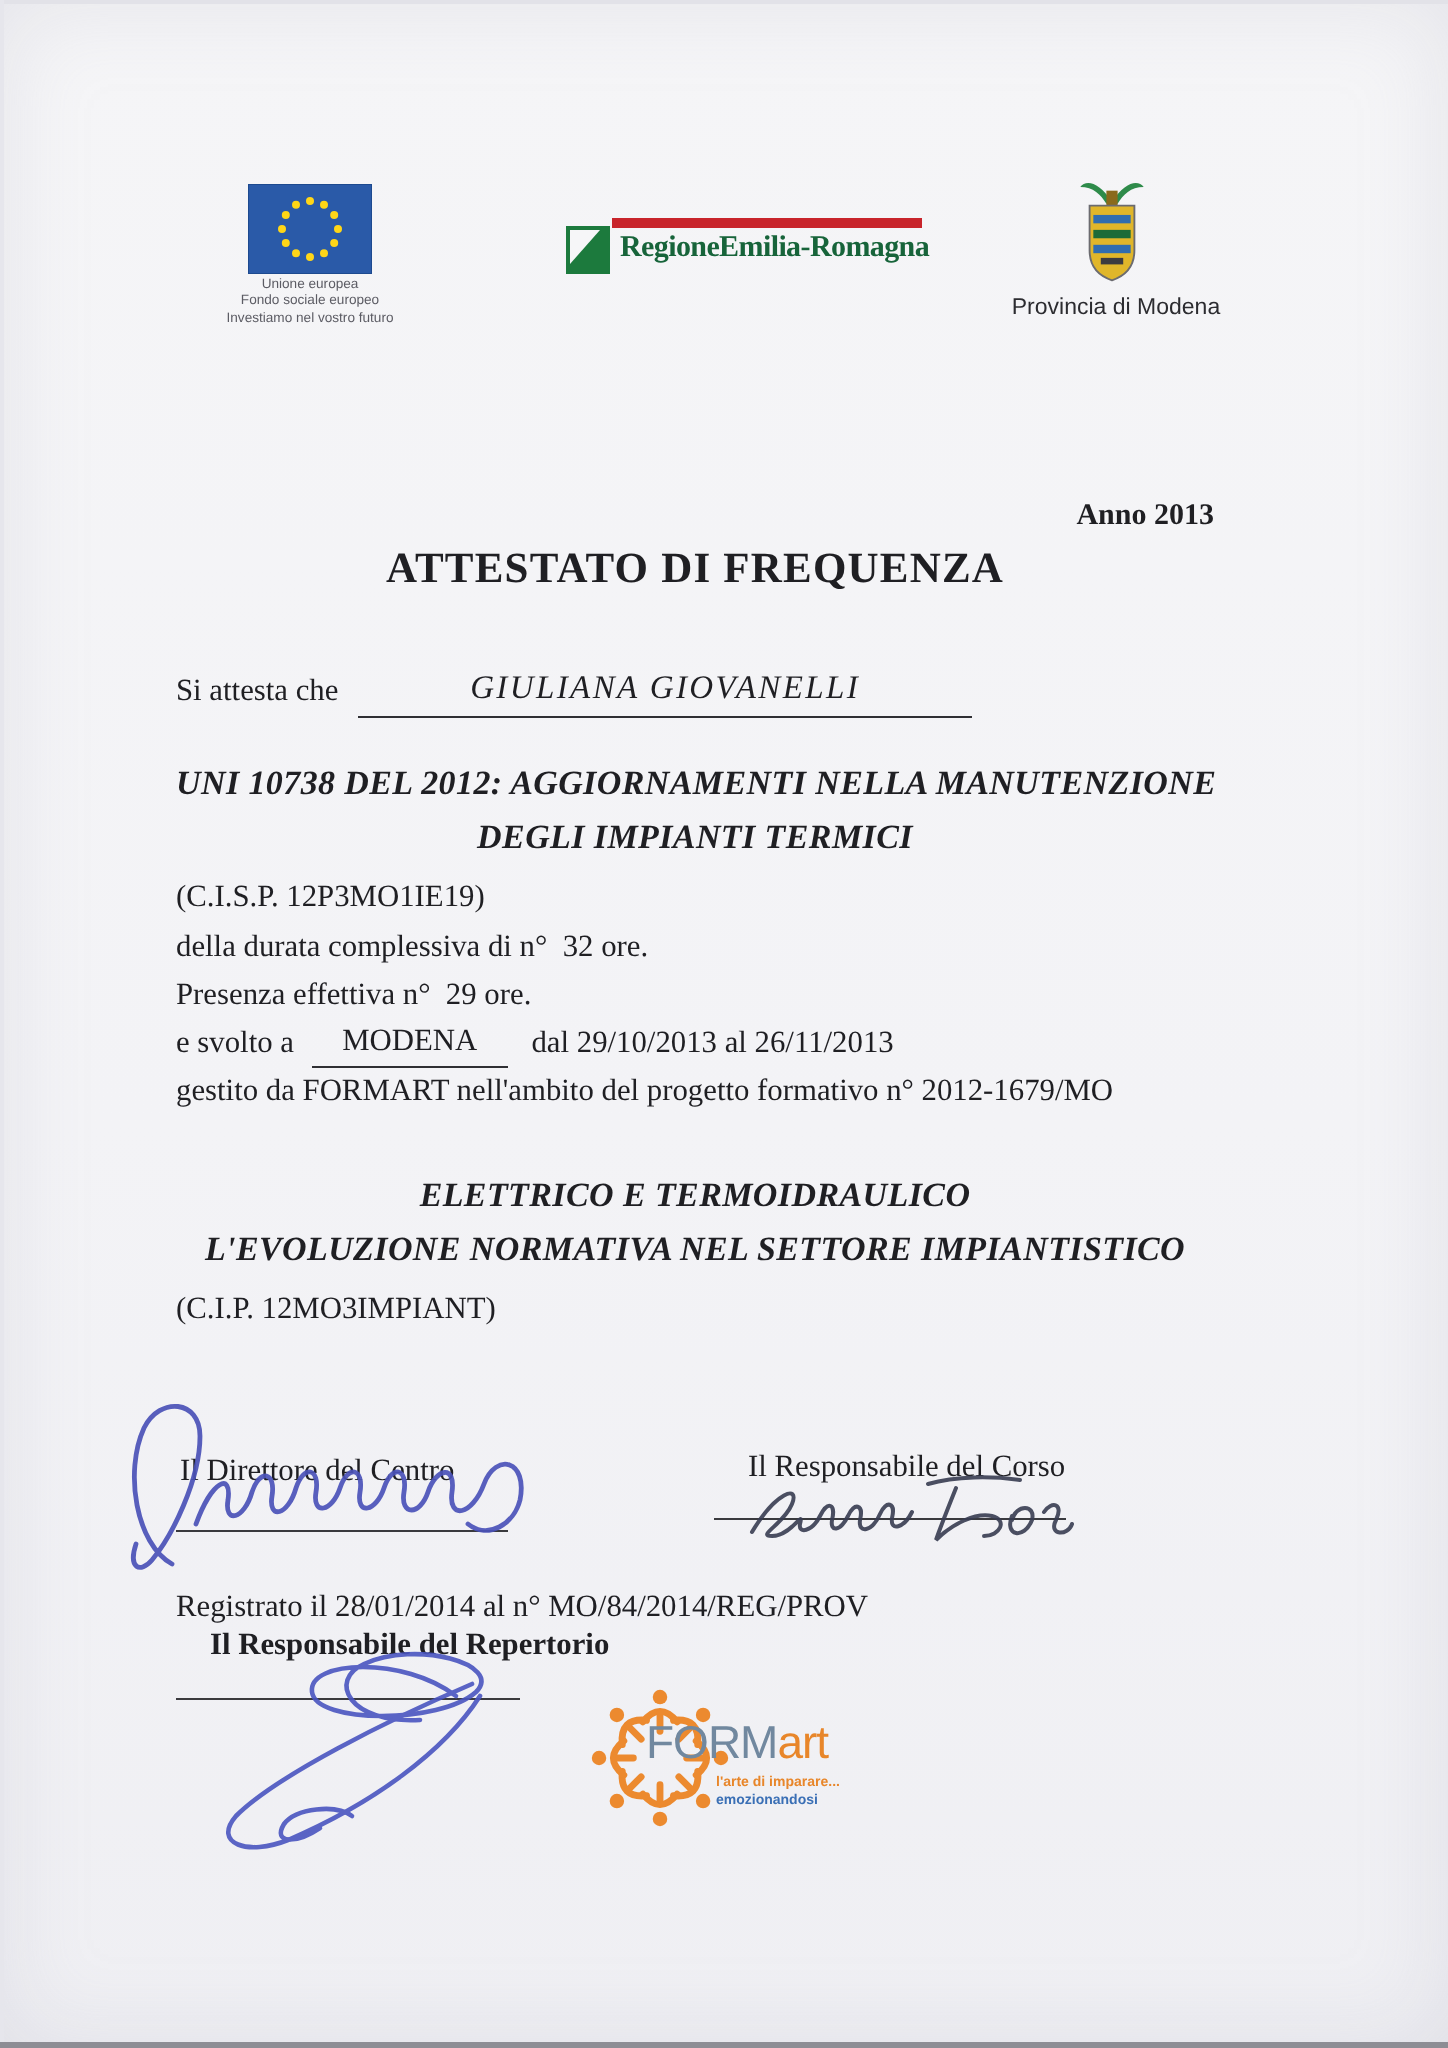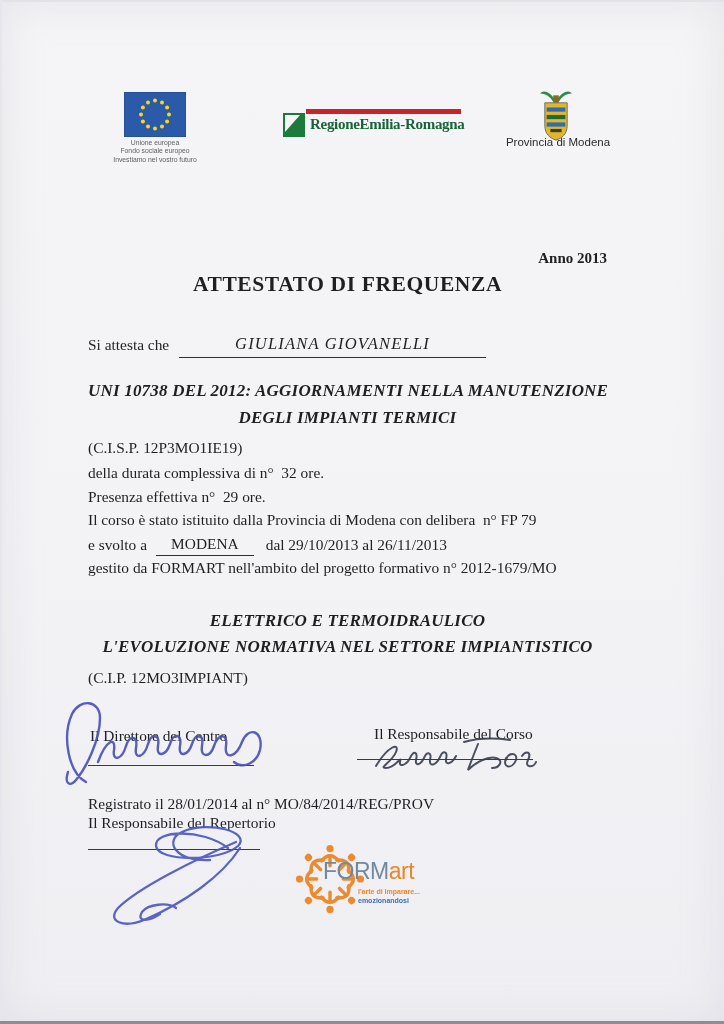--- a/index.html
+++ b/index.html
@@ -98,21 +98,21 @@
   <svg class="abs" style="left:537px; top:86px;" width="38" height="56" viewBox="0 0 40 60">
     <path d="M20,16 C13,5 6,4 3,8 C10,8 14,12 17,17" fill="#2e8b4a"></path>
     <path d="M20,16 C27,5 34,4 37,8 C30,8 26,12 23,17" fill="#2e8b4a"></path>
     <rect x="17" y="10" width="6" height="8" fill="#8a6a1c"></rect>
     <path d="M8,18 L32,18 L32,42 C32,52 26,56 20,58 C14,56 8,52 8,42 Z" fill="#e0b62a" stroke="#6b6b70" stroke-width="1"></path>
     <rect x="10" y="23" width="20" height="4.5" fill="#2f6db0"></rect>
     <rect x="10" y="31" width="20" height="4.5" fill="#1c6b38"></rect>
     <rect x="10" y="39" width="20" height="4.5" fill="#2f6db0"></rect>
     <rect x="14" y="46" width="12" height="3.5" fill="#3b3b40"></rect>
   </svg>
-  <div class="abs prov-label" style="left:503px; top:136px;">Provincia di Modena</div>
+  <div class="abs prov-label" style="left:503px; top:148px;">Provincia di Modena</div>
 
   <div class="abs docbody">
     <div class="anno">Anno 2013</div>
     <div class="doc-title">ATTESTATO DI FREQUENZA</div>
 
     <div class="attest">
       <span>Si attesta che</span>
       <span class="fill-line" style="width:307px; margin-left:6px;">
         <span class="student">GIULIANA GIOVANELLI</span>
       </span>
@@ -121,21 +121,20 @@
 
     <div class="course-title">
       <div>UNI 10738 DEL 2012: AGGIORNAMENTI NELLA MANUTENZIONE</div>
       <div>DEGLI IMPIANTI TERMICI</div>
     </div>
     <div class="code-line">(C.I.S.P. 12P3MO1IE19)</div>
 
     <div class="para">
       <div class="line">della durata complessiva di n°&nbsp; 32 ore.</div>
       <div class="line">Presenza effettiva n°&nbsp; 29 ore.</div>
-      <div class="line">Il corso è stato istituito dalla Provincia di Modena con delibera &nbsp;n° FP 79</div>
       <div class="line">
         <span>e svolto a</span>
         <span class="fill-line" style="width:98px; margin:0 8px 0 5px;">
           <span class="uval">MODENA</span>
         </span>
         <span>dal 29/10/2013 al 26/11/2013</span>
       </div>
       <div class="line">gestito da FORMART nell'ambito del progetto formativo n° 2012-1679/MO</div>
     </div>
 
@@ -159,21 +158,21 @@
   <div class="abs sig-line" style="left:357px; top:759px; width:176px;"></div>
   <svg class="abs" style="left:360px; top:730px;" width="182" height="48" viewBox="0 0 182 48">
     <g fill="none" stroke="#383d52" stroke-width="2" stroke-linecap="round" opacity="0.9">
       <path d="M16,36 C28,16 40,12 36,22 C32,32 18,38 26,38 C36,38 42,24 40,32 C39,37 46,36 50,28 C54,20 58,22 56,30 C55,36 60,36 64,28 C67,21 72,22 70,30 C69,37 76,36 80,27 C83,20 88,21 86,29 C85,36 92,34 96,26"></path>
       <path d="M104,12 C118,8 136,8 150,10 M118,14 C114,24 110,34 108,40 C116,32 128,26 136,28 C144,30 140,38 132,38 M146,28 C142,38 152,40 156,30 C158,22 148,22 146,30 M162,26 C166,20 172,22 168,30 C164,38 174,38 176,32"></path>
     </g>
   </svg>
 
   <div class="abs registered" style="left:88px; top:784px;">Registrato il 28/01/2014 al n° MO/84/2014/REG/PROV</div>
 
-  <div class="abs sig-label" style="left:88px; top:814px;">Il Responsabile del Repertorio</div>
+  <div class="abs sig-label" style="left:105px; top:814px;font-weight:bold;">Il Responsabile del Repertorio</div>
   <div class="abs sig-line" style="left:88px; top:849px; width:172px;"></div>
   <svg class="abs" style="left:90px; top:818px;" width="218" height="112" viewBox="0 0 218 112">
     <g fill="none" stroke="#4a55c0" stroke-width="2.3" stroke-linecap="round" opacity="0.9">
       <path d="M138,30 C112,10 64,12 66,28 C68,44 130,44 148,28 C162,14 118,2 92,14 C74,22 84,44 120,42"></path>
       <path d="M150,30 C132,58 96,84 54,102 C34,110 16,104 28,90 C48,70 104,42 146,24"></path>
       <path d="M70,96 C58,104 46,104 52,94 C58,86 78,84 86,90"></path>
     </g>
   </svg>
 
   <div class="abs" style="left:290px; top:833px; width:150px; height:95px;">

